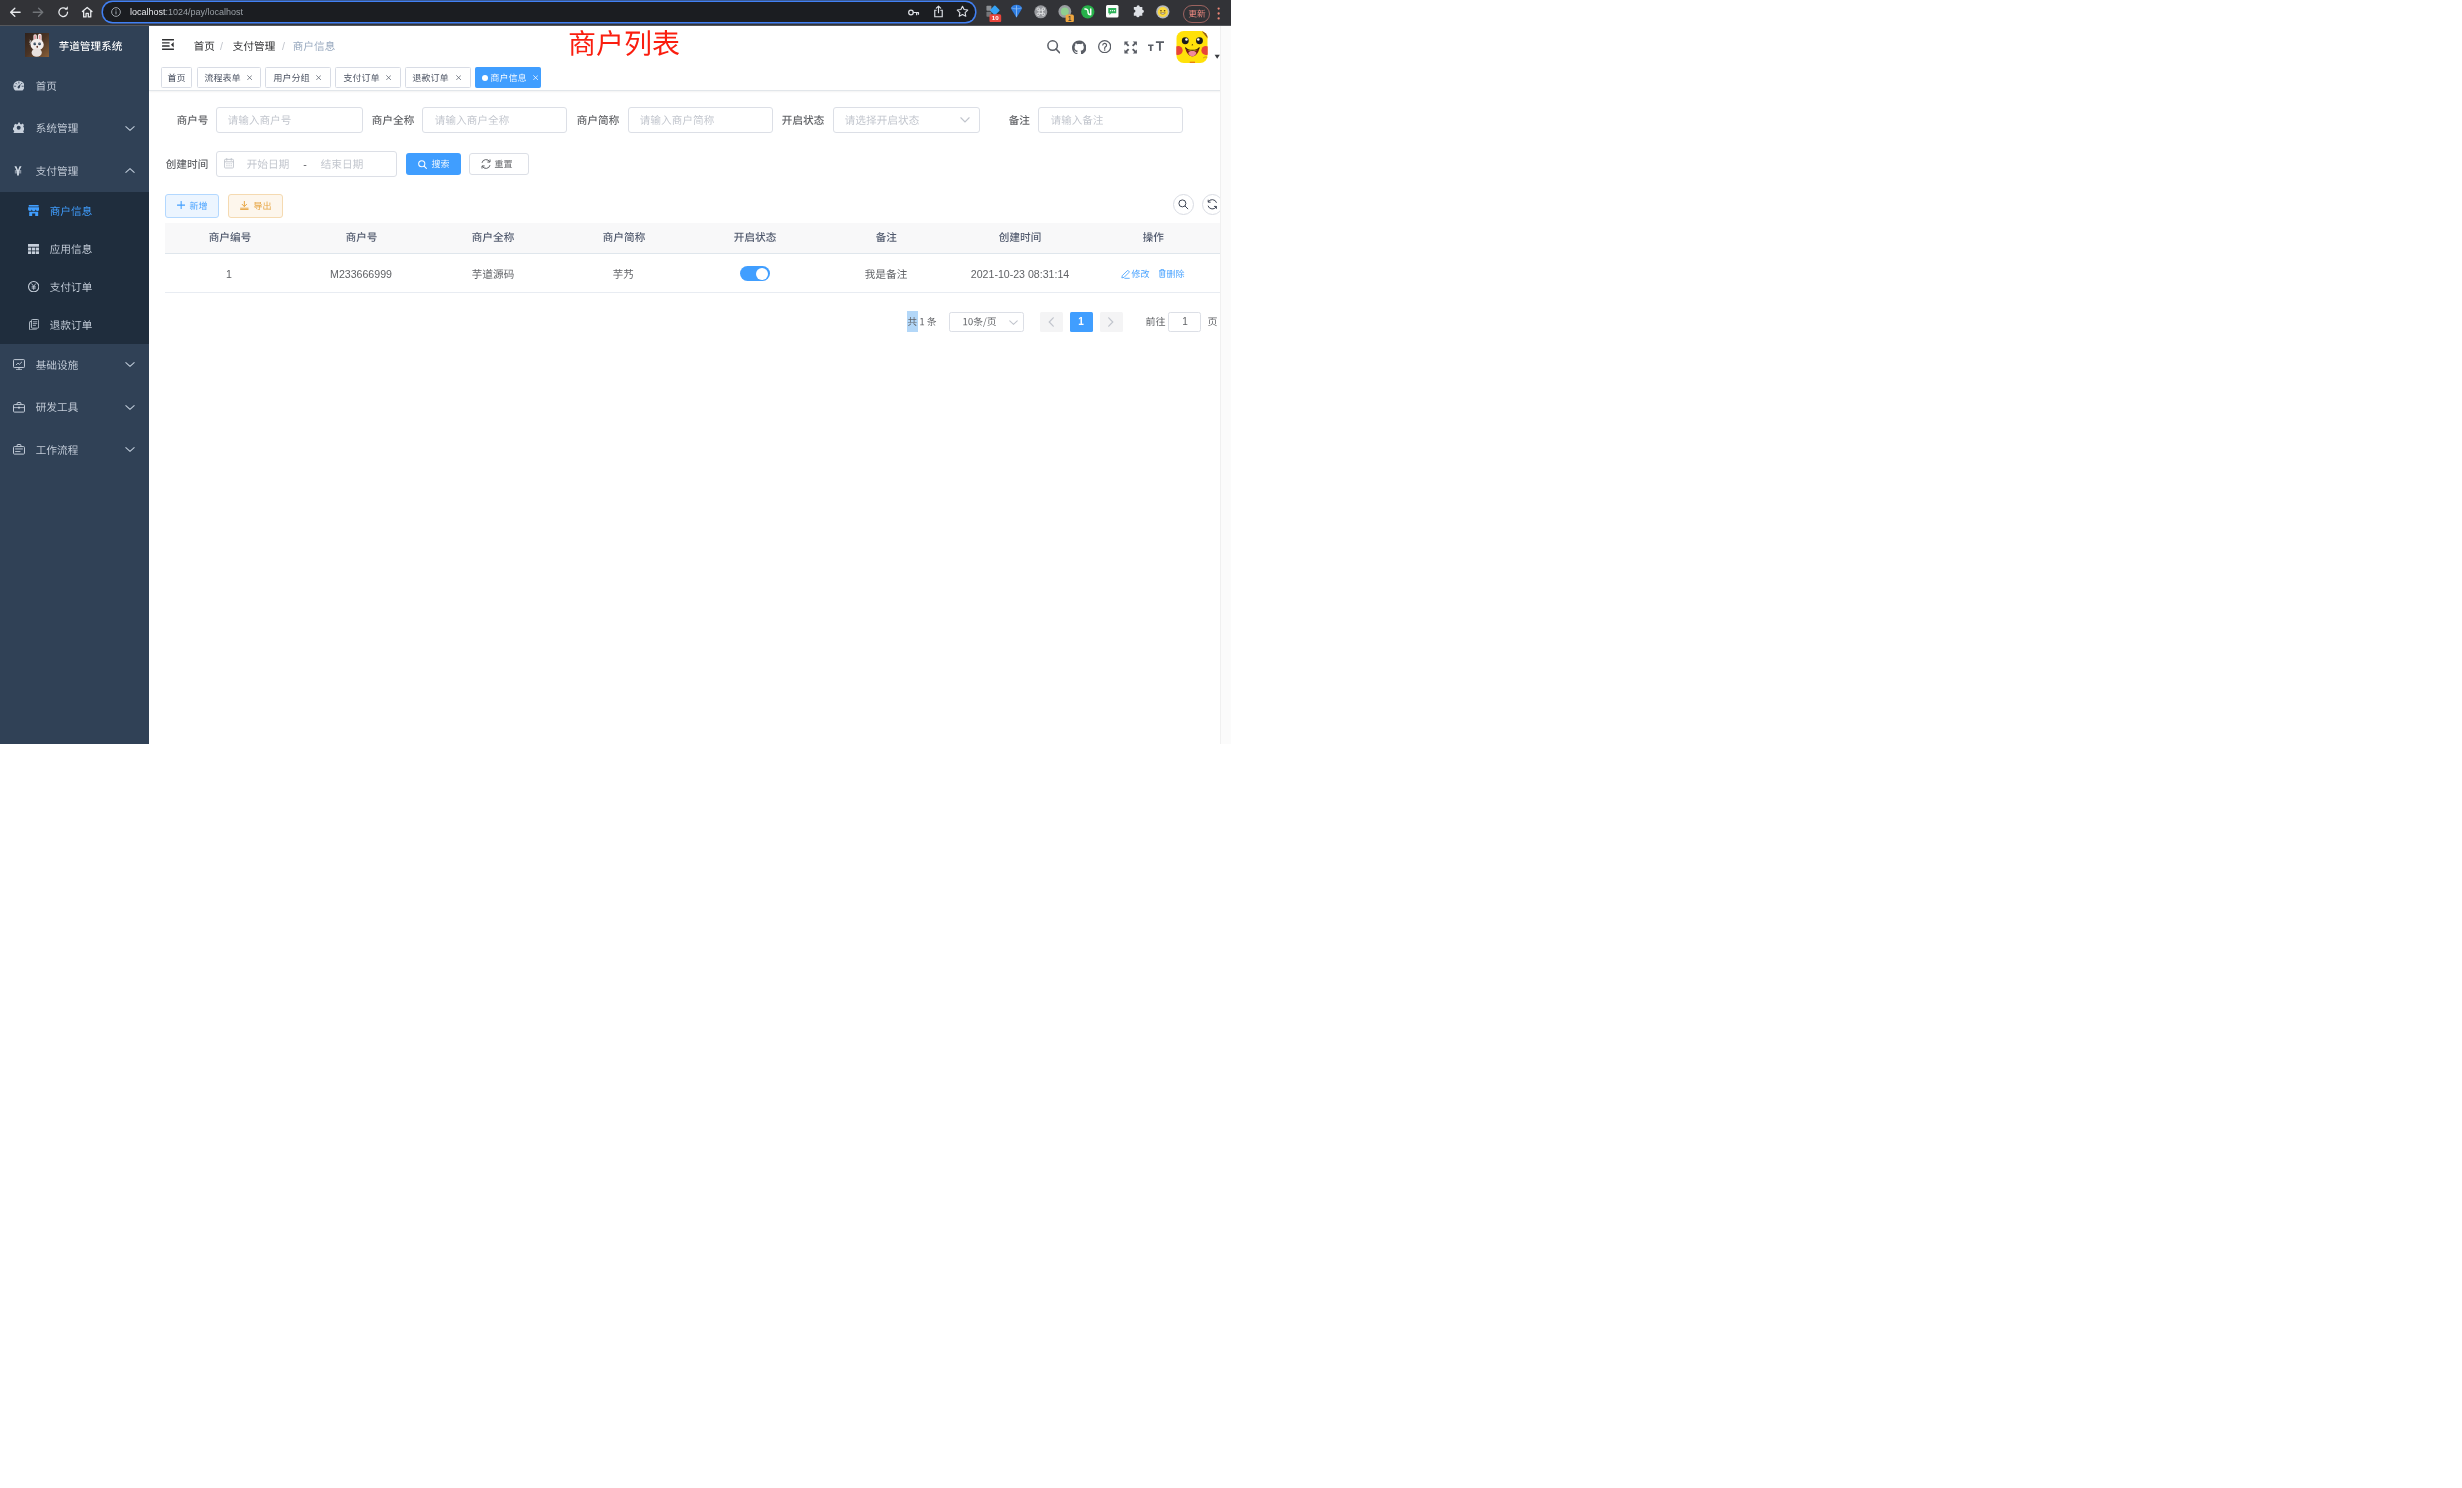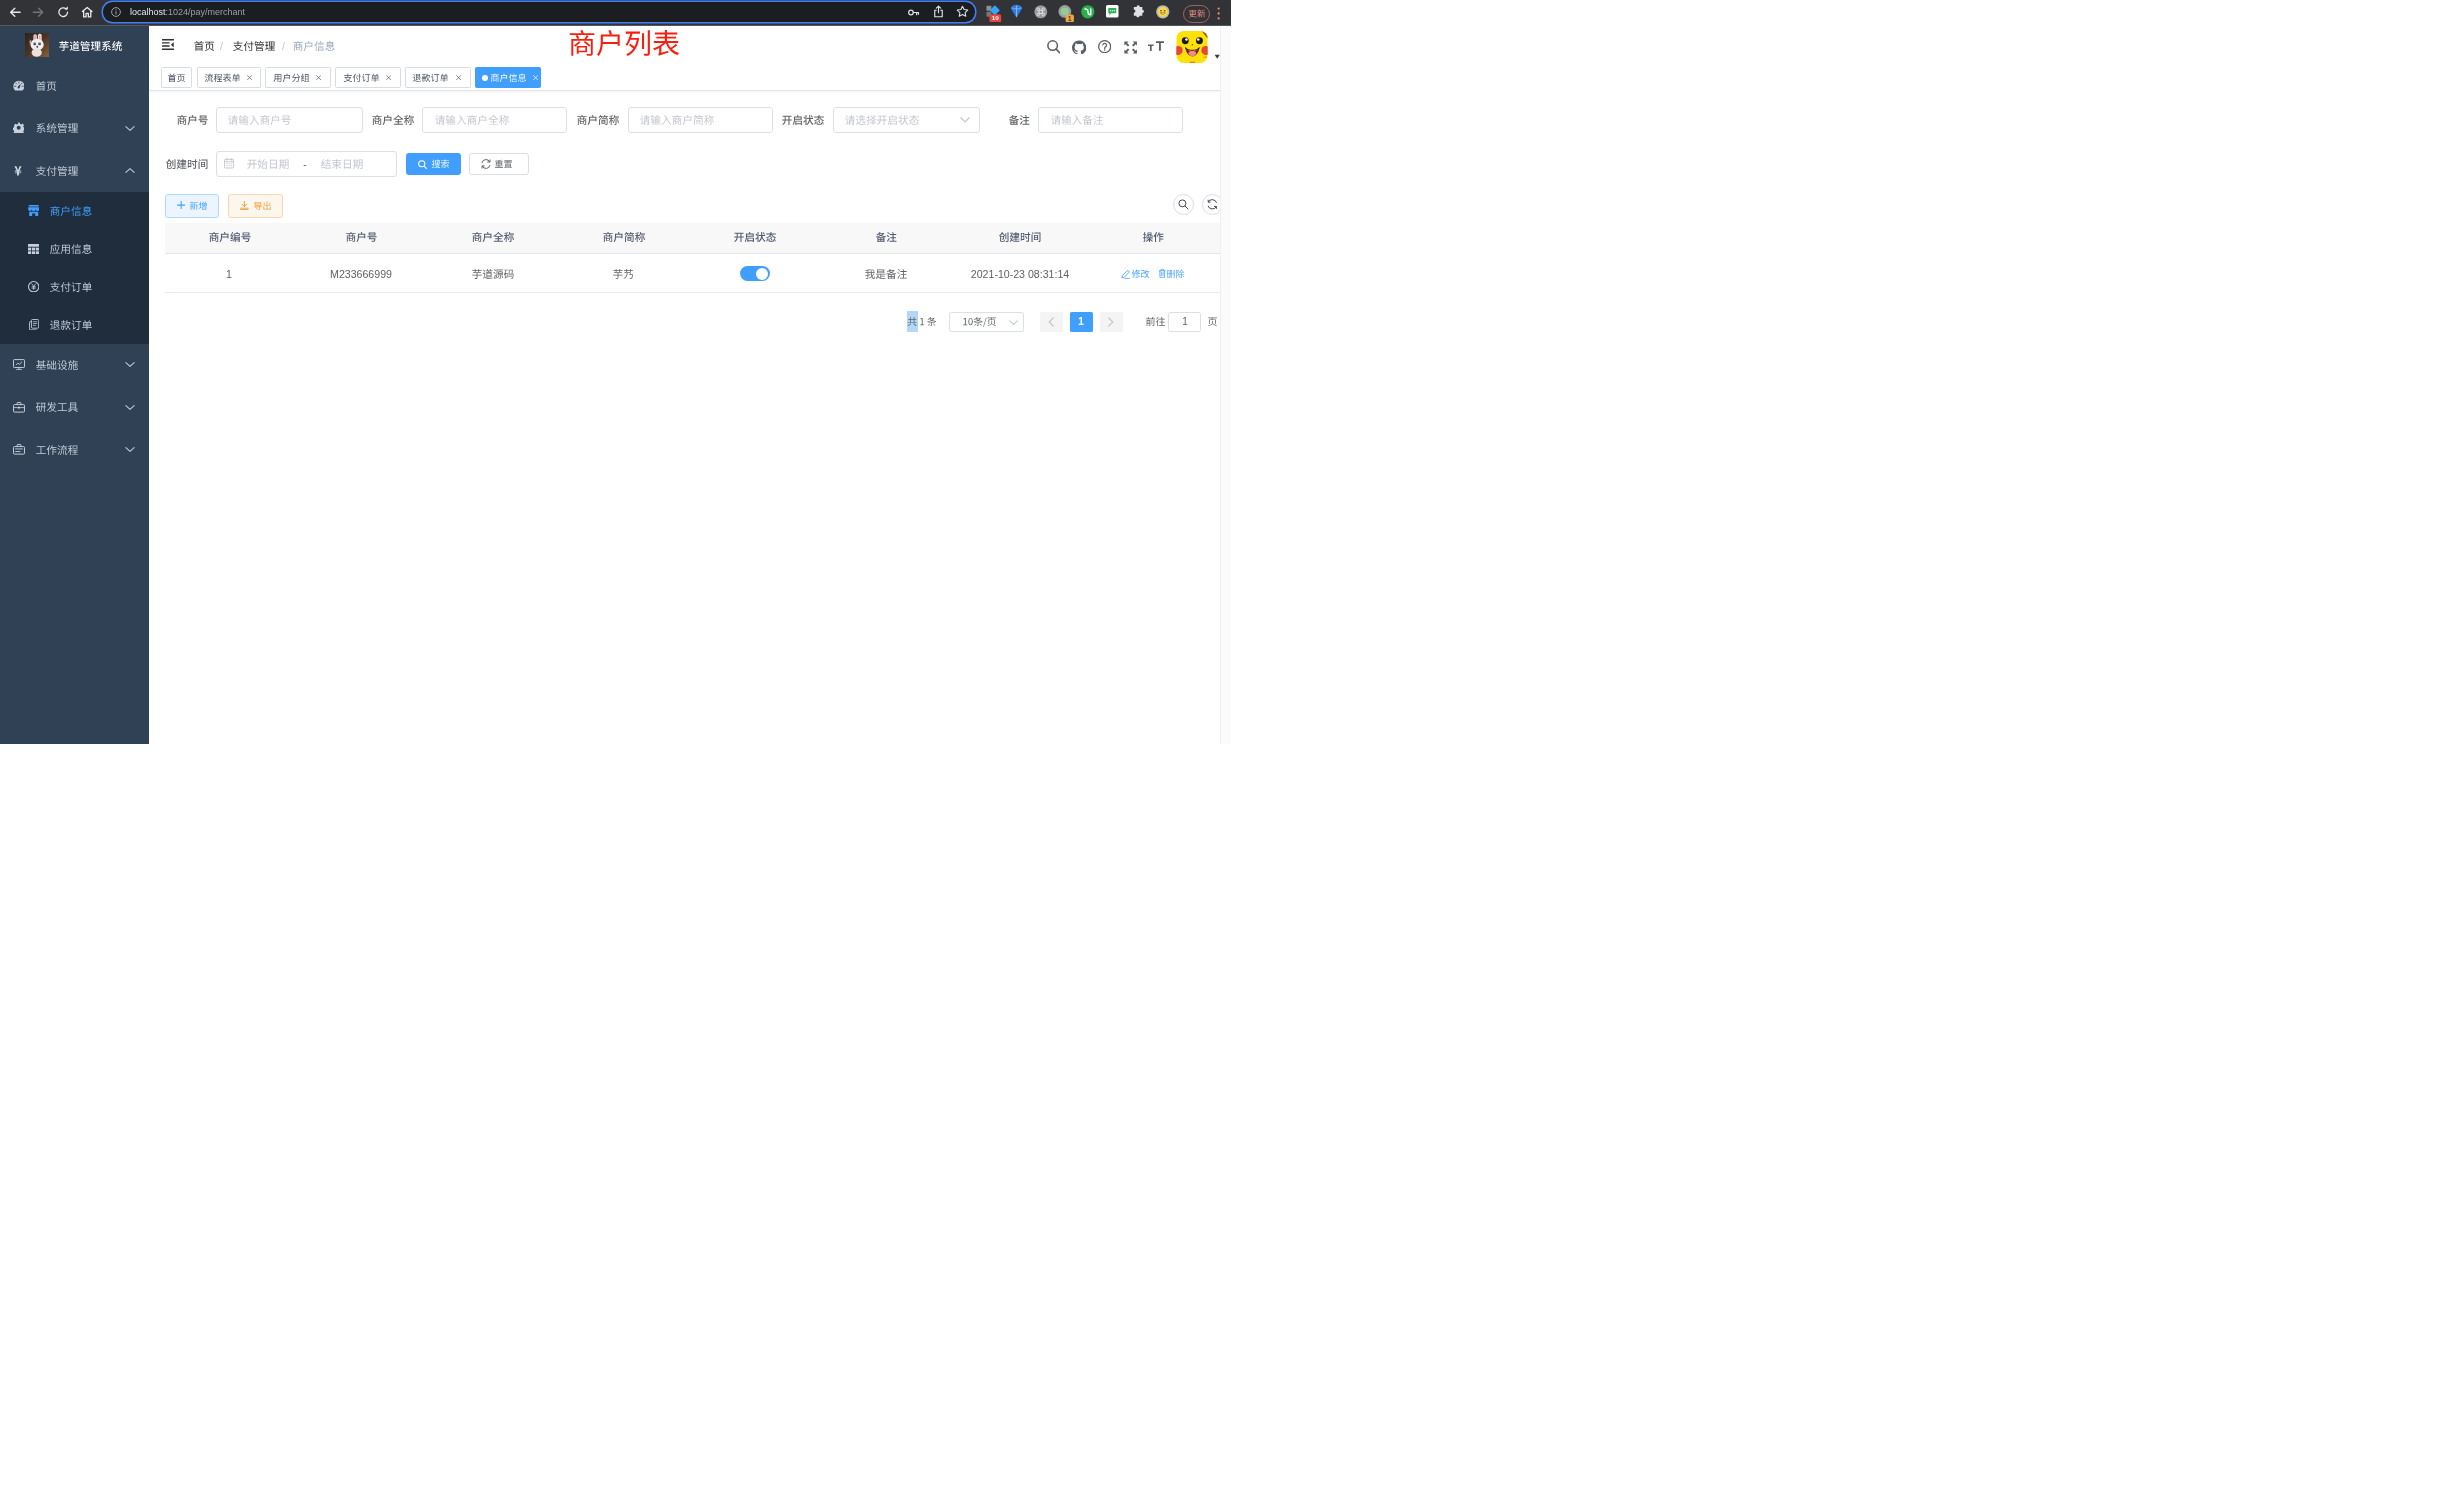--- a/index.html
+++ b/index.html
@@ -20,21 +20,21 @@
     </svg>
 <svg style="position:absolute;left:80px;top:5px;" width="14.4" height="14.4" viewBox="0 0 19 19">
       <path d="M3.2 8.6 L9.5 3.2 L15.8 8.6 M4.8 7.6 V15.8 H8 V11 H11 V15.8 H14.2 V7.6" stroke="#e8eaed" stroke-width="1.7" fill="none" stroke-linejoin="round" stroke-linecap="round"></path>
     </svg>
 <div style="position:absolute;left:103px;top:2.4px;width:872px;height:19.4px;background:#1b1d21;border-radius:9.7px;box-shadow:0 0 0 1.5px #4180f4"></div>
 <svg style="position:absolute;left:111px;top:7px;" width="10" height="10" viewBox="0 0 13 13">
       <circle cx="6.5" cy="6.5" r="5.7" stroke="#9aa0a6" stroke-width="1.3" fill="none"></circle>
       <rect x="5.8" y="5.6" width="1.4" height="4" fill="#9aa0a6"></rect>
       <rect x="5.8" y="3" width="1.4" height="1.5" fill="#9aa0a6"></rect>
     </svg>
-<span style="position:absolute;left:130px;top:12.3px;font-size:9px;color:#e8eaed;font-weight:400;line-height:0;white-space:pre">localhost<span style="color:#9aa0a6">:1024/pay/merchant</span></span>
+<span style="position:absolute;left:130px;top:12.3px;font-size:9px;color:#e8eaed;font-weight:400;line-height:0;white-space:pre">localhost<span style="color:#9aa0a6">:1024/pay/localhost</span></span>
 <svg style="position:absolute;left:907px;top:5.7px;" width="13" height="13" viewBox="0 0 17 17">
       <circle cx="5.2" cy="8.5" r="3" stroke="#dee1e6" stroke-width="1.6" fill="none"></circle>
       <path d="M8.2 8.5 H15 M12.6 8.5 v2.8 M15 8.5 v2.2" stroke="#dee1e6" stroke-width="1.6" fill="none" stroke-linecap="round"></path>
     </svg>
 <svg style="position:absolute;left:932px;top:5.2px;" width="13" height="13" viewBox="0 0 17 17">
       <path d="M8.5 1.8 V10 M5.6 4 L8.5 1.4 L11.4 4" stroke="#dee1e6" stroke-width="1.5" fill="none" stroke-linecap="round" stroke-linejoin="round"></path>
       <path d="M5.5 6.8 H3.6 V15.4 H13.4 V6.8 H11.5" stroke="#dee1e6" stroke-width="1.5" fill="none" stroke-linecap="round"></path>
     </svg>
 <svg style="position:absolute;left:956px;top:5.3px;" width="13" height="13" viewBox="0 0 17 17">
       <path d="M8.5 1.6 L10.6 6 L15.4 6.6 L11.9 9.9 L12.8 14.7 L8.5 12.4 L4.2 14.7 L5.1 9.9 L1.6 6.6 L6.4 6 Z" stroke="#dee1e6" stroke-width="1.4" fill="none" stroke-linejoin="round"></path>

